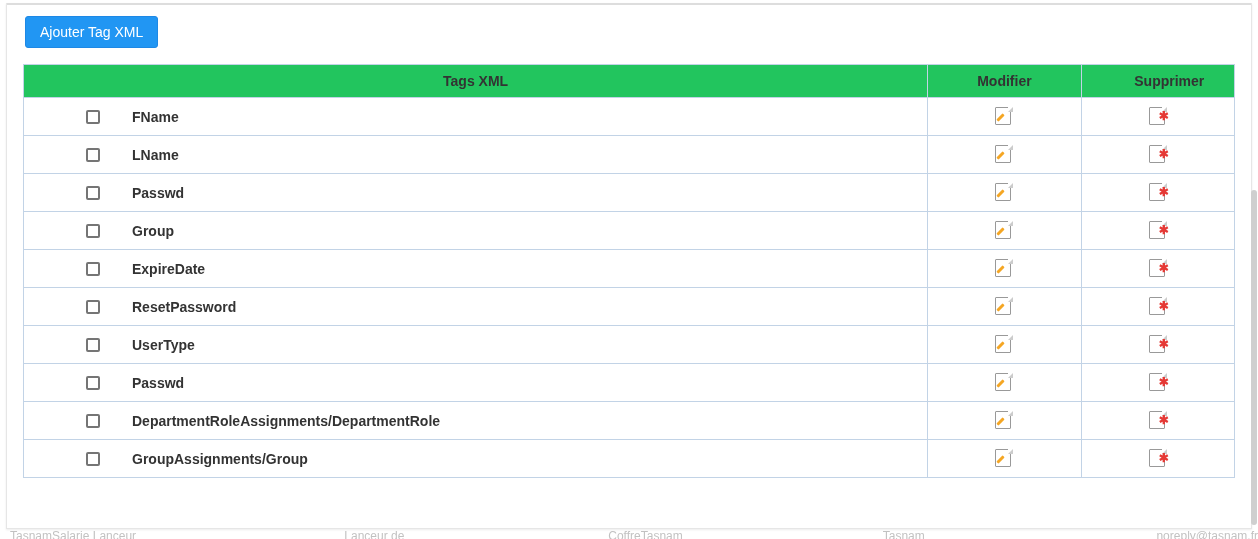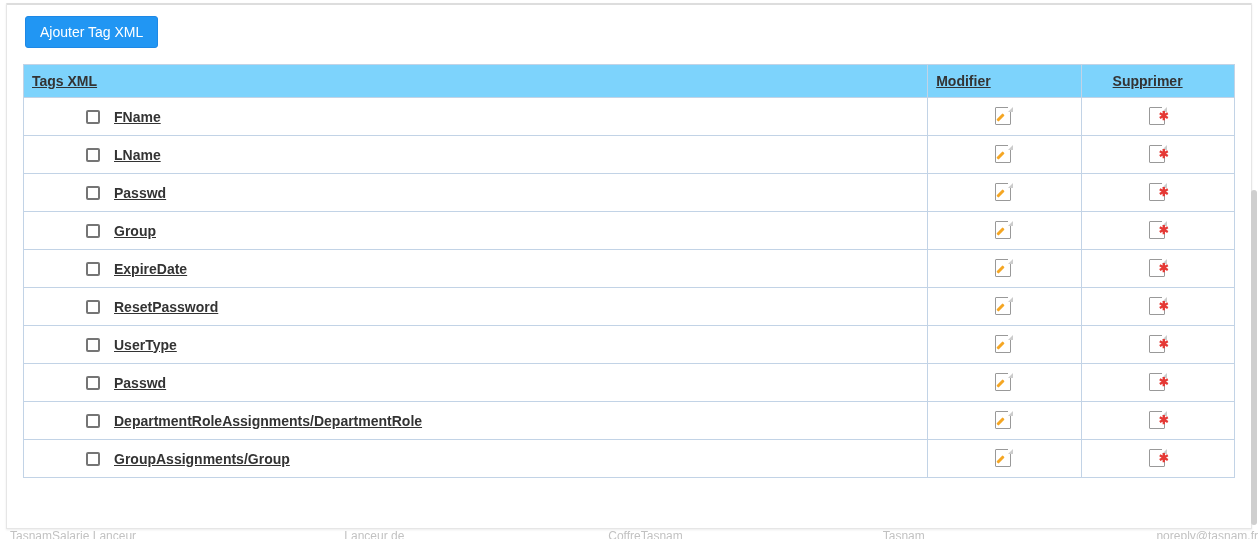--- a/index.html
+++ b/index.html
@@ -29,43 +29,42 @@
   .content-area {
     position: absolute;
     left: 6px;
     right: 6px;
     top: 3px;
     bottom: 10px;
     padding: 13px 16px 0 16px;
     border: 1px solid #e6e6e6;
     border-top: none;
     box-shadow: 0 1px 2px rgba(0,0,0,0.08);
-    text-decoration: underline;
   }
   .btn-primary {
     display: inline-block;
     background: #2196f3;
     color: #fff;
     border: 1px solid #1e88e5;
     border-radius: 3px;
     padding: 7px 14px;
     font-size: 14px;
     cursor: pointer;
     margin-left: 2px;
     margin-bottom: 16px;
   }
   table.xml-table {
     width: 100%;
     border-collapse: collapse;
     border: 1px solid #c2d3e6;
   }
   table.xml-table th {
-    background: #7dd3fc;
+    background: #22c55e;
     font-weight: bold;
-    text-align: left;
+    text-align: center;
     padding: 8px;
     border: 1px solid #c2d3e6;
     font-size: 14px;
     color: #333;
   }
   table.xml-table th.col-tags { width: 896px; }
   table.xml-table th.col-mod  { width: 152px; }
   table.xml-table th.col-del  { width: 152px; padding-left: 31px; }
   table.xml-table td {
     border: 1px solid #c2d3e6;
@@ -74,21 +73,21 @@
     vertical-align: middle;
     text-align: center;
   }
   .tag-cell {
     text-align: left !important;
     padding-left: 62px !important;
     font-weight: bold;
     color: #333;
     font-size: 14px;
   }
-  .tag-row-content { display: flex; align-items: center; gap: 14px; }
+  .tag-row-content { display: flex; align-items: center; gap: 32px; }
   .chk {
     width: 14px;
     height: 14px;
     border: 2px solid #757575;
     border-radius: 2px;
     background: #fff;
     flex: 0 0 14px;
   }
   .icon-btn {
     display: inline-block;

